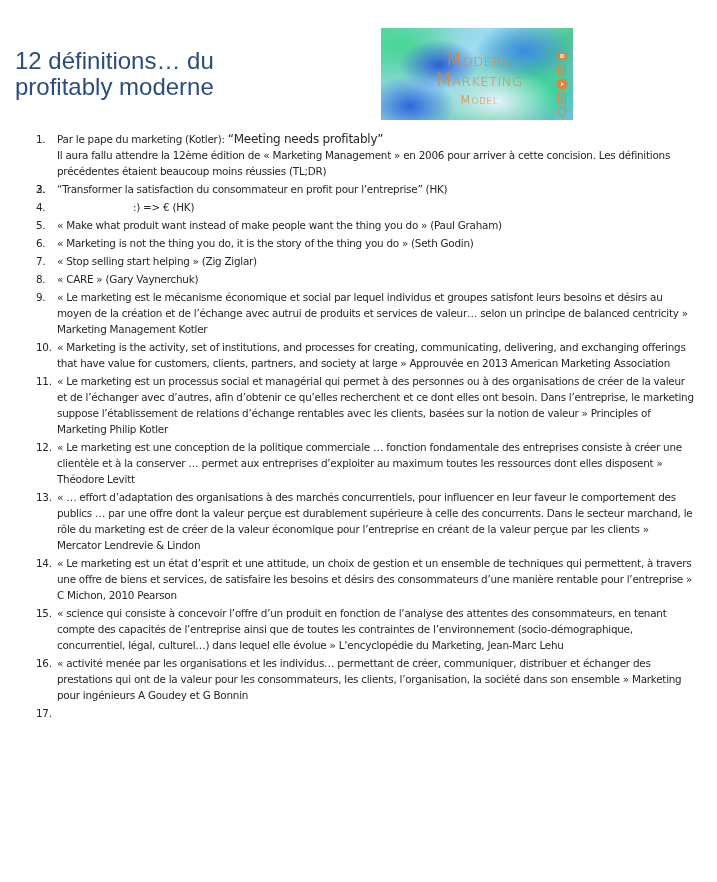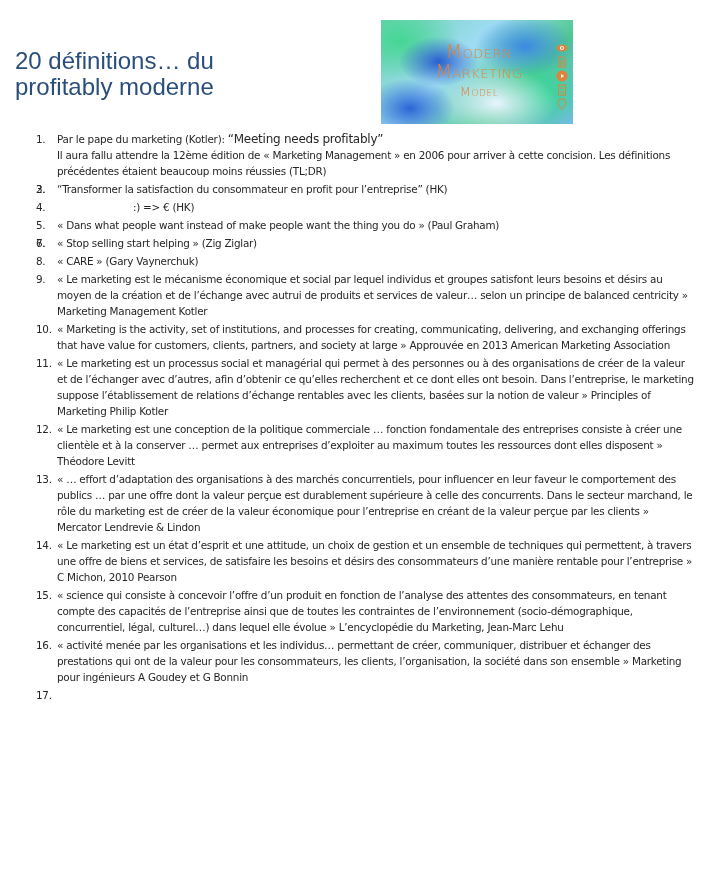--- a/index.html
+++ b/index.html
@@ -3,21 +3,21 @@
   <meta charset="utf-8">
   <style>
     html, body { margin: 0; padding: 0; background: #ffffff; }
     body { width: 717px; height: 882px; position: relative; overflow: hidden; font-family: "Liberation Sans", sans-serif; }
     .title {
       position: absolute; left: 15px; top: 48px; width: 330px;
       color: #2a4e7c; font-size: 24px; line-height: 26px; font-weight: normal; margin: 0;
       font-family: "Liberation Sans", sans-serif;
     }
     .hero {
-      position: absolute; left: 381px; top: 20px; width: 192px; height: 104px; overflow: hidden;
+      position: absolute; left: 381px; top: 28px; width: 192px; height: 92px; overflow: hidden;
       background:
         radial-gradient(ellipse 40px 25px at 30% 40%, #2a5fd0 0%, rgba(42,95,208,0) 100%),
         radial-gradient(ellipse 50px 30px at 75% 25%, #3a8ae0 0%, rgba(58,138,224,0) 100%),
         radial-gradient(ellipse 45px 30px at 15% 85%, #2b66d6 0%, rgba(43,102,214,0) 100%),
         radial-gradient(ellipse 60px 35px at 60% 80%, #e8f4ff 0%, rgba(232,244,255,0) 100%),
         radial-gradient(ellipse 50px 40px at 85% 70%, #3bd59a 0%, rgba(59,213,154,0) 100%),
         radial-gradient(ellipse 60px 40px at 10% 20%, #45d694 0%, rgba(69,214,148,0) 100%),
         linear-gradient(135deg, #6fd3b0 0%, #9fdcf4 40%, #4fc88f 70%, #7ab8f0 100%);
     }
     .hero-text {
@@ -34,21 +34,21 @@
     }
     ol.defs li { position: relative; padding-left: 21px; margin-bottom: 2px; }
     ol.defs li .num { position: absolute; left: 0; top: 0; }
     ol.defs li .quote-lg { font-size: 12px; }
     .gap4 { display: inline-block; width: 76px; }
   </style>
 </head>
 <body>
 
 <h1 class="title">
-  <span>20 définitions… du</span><br>
+  <span>12 définitions… du</span><br>
   <span>profitably moderne</span>
 </h1>
 
 <div class="hero">
   <div class="hero-text">
     <span style="font-variant: small-caps; font-size:19px;">Modern</span><br>
     <span style="font-variant: small-caps; font-size:19px;">Marketing</span><br>
     <span style="font-variant: small-caps; font-size:13px;">Model</span>
   </div>
   <div class="hero-icons">
@@ -80,22 +80,22 @@
 
 <ol class="defs">
   <li>
     <span class="num">1.</span>
     <span>Par le pape du marketing (Kotler): </span><span class="quote-lg">“Meeting needs profitably”</span><br>
     <span>Il aura fallu attendre la 12ème édition de « Marketing Management » en 2006 pour arriver à cette concision. Les définitions précédentes étaient beaucoup moins réussies (TL;DR)</span>
   </li>
   <li><span class="num">2.</span></li>
   <li><span class="num">3.</span><span>“Transformer la satisfaction du consommateur en profit pour l’entreprise” (HK)</span></li>
   <li><span class="num">4.</span><span class="gap4"></span><span>:) =&gt; €   (HK)</span></li>
-  <li><span class="num">5.</span><span>« Dans what people want instead of make people want the thing you do » (Paul Graham)</span></li>
-  <li><span class="num">6.</span></li>
+  <li><span class="num">5.</span><span>« Make what produit want instead of make people want the thing you do » (Paul Graham)</span></li>
+  <li><span class="num">6.</span><span>« Marketing is not the thing you do, it is the story of the thing you do » (Seth Godin)</span></li>
   <li><span class="num">7.</span><span>« Stop selling start helping » (Zig Ziglar)</span></li>
   <li><span class="num">8.</span><span>« CARE » (Gary Vaynerchuk)</span></li>
   <li><span class="num">9.</span><span>« Le marketing est le mécanisme économique et social par lequel individus et groupes satisfont leurs besoins et désirs au moyen de la création et de l’échange avec autrui de produits et services de valeur… selon un principe de balanced centricity » Marketing Management Kotler</span></li>
   <li><span class="num">10.</span><span>« Marketing is the activity, set of institutions, and processes for creating, communicating, delivering, and exchanging offerings that have value for customers, clients, partners, and society at large » Approuvée en 2013 American Marketing Association</span></li>
   <li><span class="num">11.</span><span>« Le marketing est un processus social et managérial qui permet à des personnes ou à des organisations de créer de la valeur et de l’échanger avec d’autres, afin d’obtenir ce qu’elles recherchent et ce dont elles ont besoin. Dans l’entreprise, le marketing suppose l’établissement de relations d’échange rentables avec les clients, basées sur la notion de valeur » Principles of Marketing Philip Kotler</span></li>
   <li><span class="num">12.</span><span>« Le marketing est une conception de la politique commerciale … fonction fondamentale des entreprises consiste à créer une clientèle et à la conserver …  permet aux entreprises d’exploiter au maximum toutes les ressources dont elles disposent » Théodore Levitt</span></li>
   <li><span class="num">13.</span><span>« … effort d’adaptation des organisations à des marchés concurrentiels, pour influencer en leur faveur le comportement des publics … par une offre dont la valeur perçue est durablement supérieure à celle des concurrents. Dans le secteur marchand, le rôle du marketing est de créer de la valeur économique pour l’entreprise en créant de la valeur perçue par les clients »  Mercator Lendrevie &amp; Lindon</span></li>
   <li><span class="num">14.</span><span>« Le marketing est un état d’esprit et une attitude, un choix de gestion et un ensemble de techniques qui permettent, à travers une offre de biens et services, de satisfaire les besoins et désirs des consommateurs d’une manière rentable pour l’entreprise » C Michon, 2010 Pearson</span></li>
   <li><span class="num">15.</span><span>« science qui consiste à concevoir l’offre d’un produit en fonction de l’analyse des attentes des consommateurs,  en tenant compte des capacités de l’entreprise ainsi que de toutes les contraintes de l’environnement (socio-démographique, concurrentiel, légal, culturel…) dans lequel elle évolue » L’encyclopédie du Marketing, Jean-Marc Lehu</span></li>
   <li><span class="num">16.</span><span>« activité menée par les organisations et les individus… permettant de créer, communiquer, distribuer et échanger des prestations qui ont de la valeur pour les consommateurs, les clients, l’organisation, la société dans son ensemble » Marketing pour ingénieurs A Goudey et G Bonnin</span></li>

